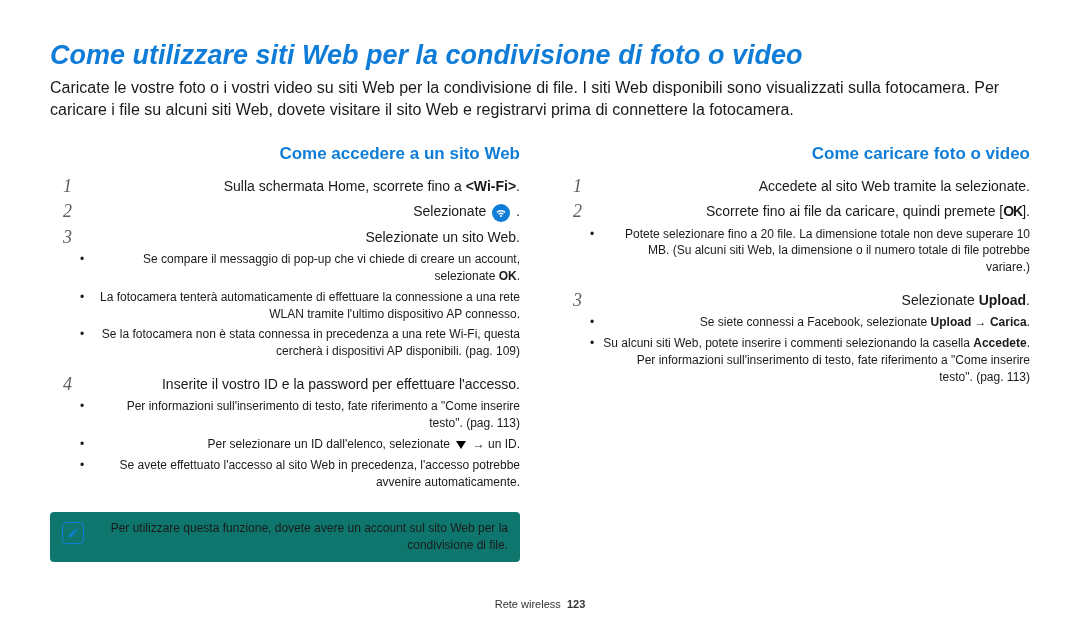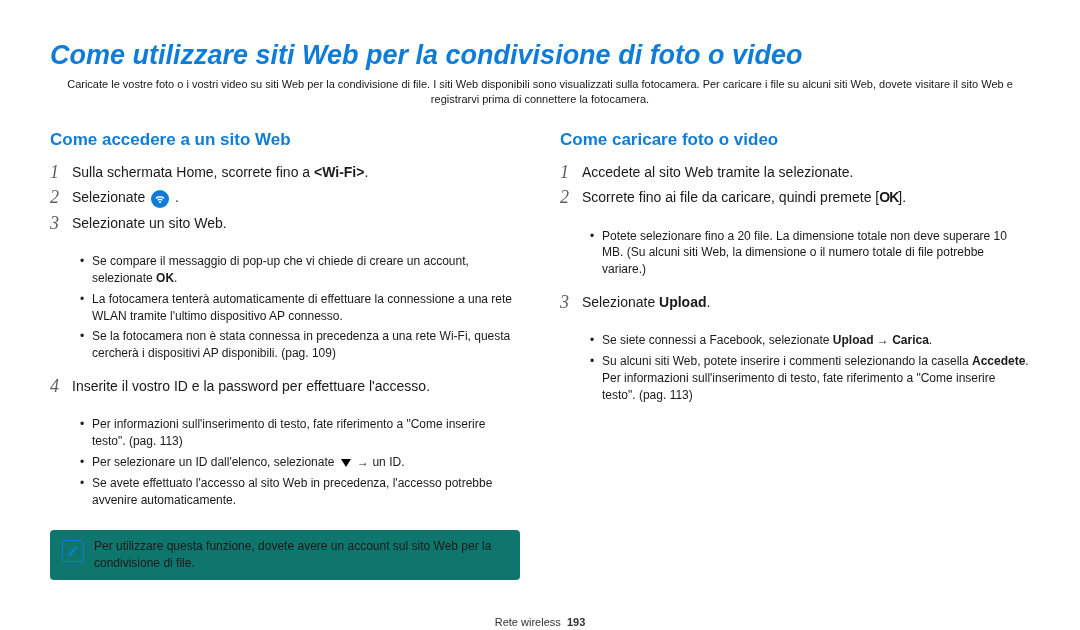--- a/index.html
+++ b/index.html
@@ -16,31 +16,31 @@
     padding: 32px 50px 20px 50px;
   }
   h1 {
     color: #0f7dd8;
     font-size: 27px;
     font-weight: bold;
     margin: 8px 0 6px 0;
     font-style: italic;
   }
   .intro {
-    font-size: 11px;
+    font-size: 16px;
     line-height: 1.4;
     margin-bottom: 22px;
-    text-align: center;
   }
   .columns {
     display: flex;
     gap: 40px;
   }
   .col {
     flex: 1;
+    text-align: right;
   }
   h2 {
     color: #0f7dd8;
     font-size: 17px;
     font-weight: bold;
     margin: 0 0 12px 0;
   }
   .step {
     display: flex;
     align-items: flex-start;
@@ -56,21 +56,21 @@
     line-height: 1.2;
   }
   .step-body {
     flex: 1;
     font-size: 14px;
     line-height: 1.45;
   }
   .sub-list {
     list-style: none;
     padding-left: 8px;
-    margin: 20px 0 10px 0;
+    margin: 4px 0 10px 0;
   }
   .sub-list li {
     font-size: 12px;
     line-height: 1.4;
     margin-bottom: 4px;
     position: relative;
     padding-left: 12px;
   }
   .sub-list li::before {
     content: "•";
@@ -244,15 +244,15 @@
             <li>
               <span>Su alcuni siti Web, potete inserire i commenti selezionando la casella </span><b>Accedete</b><span>. Per informazioni sull'inserimento di testo, fate riferimento a "Come inserire testo". (pag. 113)</span>
             </li>
           </ul>
         </div>
       </div>
     </div>
   </div>
 
   <div class="footer">
-    <span>Rete wireless</span>&nbsp;&nbsp;<span class="pg">193</span>
+    <span>Rete wireless</span>&nbsp;&nbsp;<span class="pg">123</span>
   </div>
 </div>
 
 </body></html>

